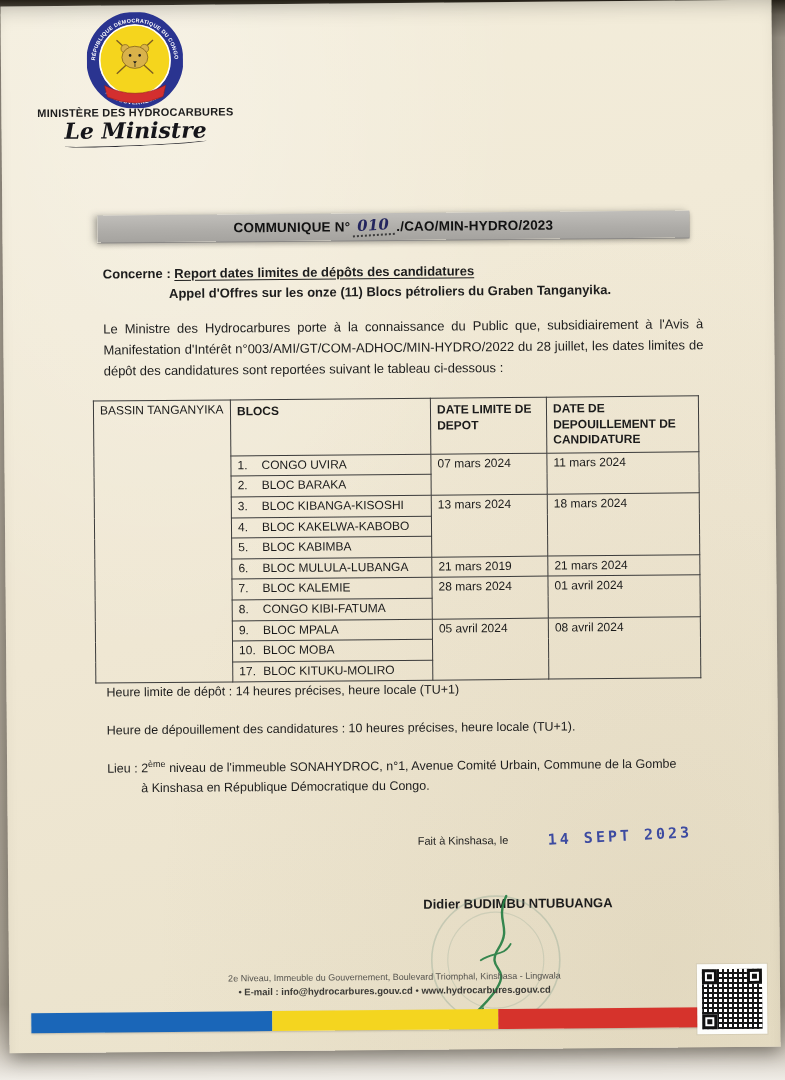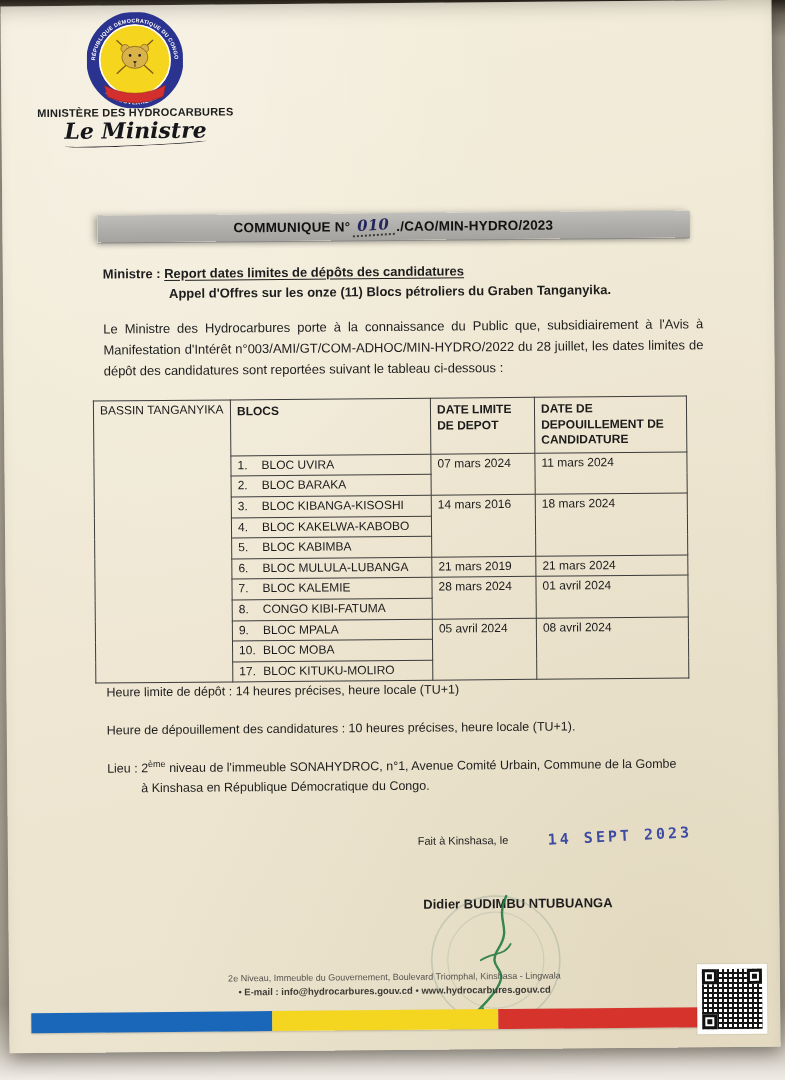--- a/index.html
+++ b/index.html
@@ -55,21 +55,21 @@
   .para { position:absolute; left:100px; top:314px; width:600px;
     font-size:13px; line-height:1.6; text-align:justify; }
   
   table.sched { position:absolute; left:89px; top:395px; width:592px;
     border-collapse:collapse; table-layout:fixed; font-size:12px; color:#1b1b1b; }
   table.sched td, table.sched th { border:1px solid #3c3c3c; padding:2px 6px;
     text-align:left; vertical-align:top; line-height:1.3; }
   table.sched th { font-weight:bold; padding-top:4px; padding-bottom:4px; }
   td.basin { width:137px; vertical-align:middle; padding-left:9px; font-weight:normal; }
   th.w-blocs { width:200px; }
-  th.w-depot { width:104px; }
+  th.w-depot { width:116px; }
   th.w-dep   { width:152px; }
   td.bloc-cell { height:19px; white-space:nowrap; overflow:hidden; }
   td.bloc-cell .num { display:inline-block; width:24px; }
   td.date-cell { white-space:nowrap; padding-top:3px; }
   
   .note { position:absolute; left:100px; font-size:12.5px; line-height:1.55; width:600px; }
   .note-1 { top:678px; }
   .note-2 { top:716px; }
   .note-3 { top:753px; }
   .note-3 .line2 { display:block; margin-left:34px; }
@@ -139,45 +139,45 @@
     <span class="scriptline">Le Ministre</span>
   </div>
 
   <div class="title-bar">
     <span>COMMUNIQUE N°</span>
       <span class="hand-number">010</span>
       <span>./CAO/MIN-HYDRO/2023</span>
   </div>
 
   <div class="concerne">
-    <span>Ministre : </span><span class="subject">Report dates limites de dépôts des candidatures</span>
+    <span>Concerne : </span><span class="subject">Report dates limites de dépôts des candidatures</span>
     <span class="subtitle">Appel d'Offres sur les onze (11) Blocs pétroliers du Graben Tanganyika.</span>
   </div>
 
   <div class="para">Le Ministre des Hydrocarbures porte à la connaissance du Public que, subsidiairement à l'Avis à Manifestation d'Intérêt n°003/AMI/GT/COM-ADHOC/MIN-HYDRO/2022 du 28 juillet, les dates limites de dépôt des candidatures sont reportées suivant le tableau ci-dessous :</div>
 
   <table class="sched">
     <tbody>
         <tr>
       <td class="basin" rowspan="12">BASSIN TANGANYIKA</td>
       <th class="w-blocs">BLOCS</th>
       <th class="w-depot">DATE LIMITE DE DEPOT</th>
       <th class="w-dep">DATE DE DEPOUILLEMENT DE CANDIDATURE</th>
     </tr>
     <tr>
-      <td class="bloc-cell"><span class="num">1.</span><span>BLOC UVIRA</span></td>
+      <td class="bloc-cell"><span class="num">1.</span><span>CONGO UVIRA</span></td>
       <td class="date-cell" rowspan="2">07 mars 2024</td>
       <td class="date-cell" rowspan="2">11 mars 2024</td>
     </tr>
     <tr>
       <td class="bloc-cell"><span class="num">2.</span><span>BLOC BARAKA</span></td>
     </tr>
     <tr>
       <td class="bloc-cell"><span class="num">3.</span><span>BLOC KIBANGA-KISOSHI</span></td>
-      <td class="date-cell" rowspan="3">14 mars 2016</td>
+      <td class="date-cell" rowspan="3">13 mars 2024</td>
       <td class="date-cell" rowspan="3">18 mars 2024</td>
     </tr>
     <tr>
       <td class="bloc-cell"><span class="num">4.</span><span>BLOC KAKELWA-KABOBO</span></td>
     </tr>
     <tr>
       <td class="bloc-cell"><span class="num">5.</span><span>BLOC KABIMBA</span></td>
     </tr>
     <tr>
       <td class="bloc-cell"><span class="num">6.</span><span>BLOC MULULA-LUBANGA</span></td>

